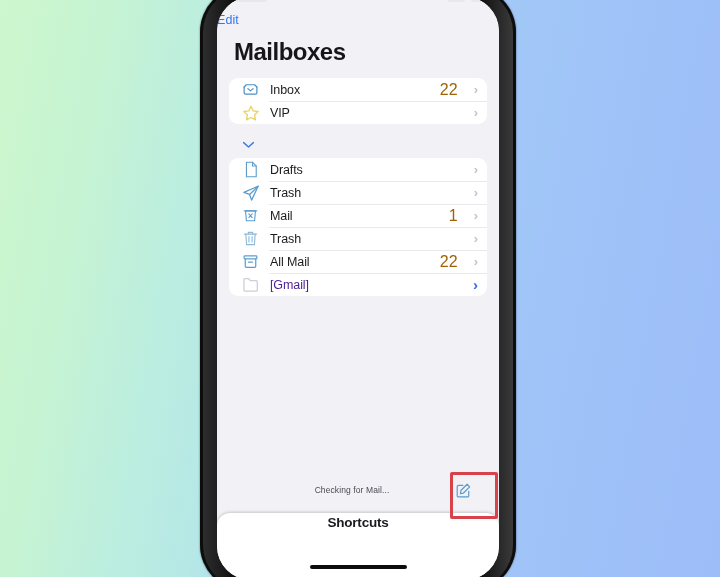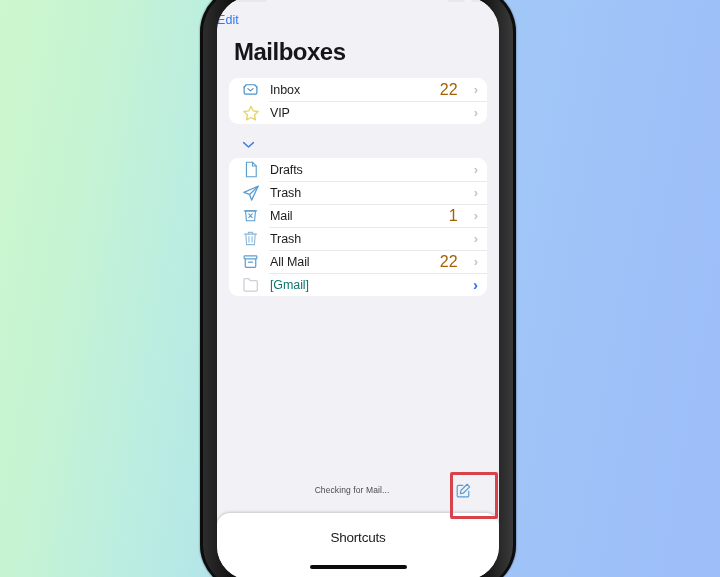--- a/index.html
+++ b/index.html
@@ -121,21 +121,21 @@
     display:flex; align-items:center; justify-content:center;
     margin-right:9px;
   }
   .row .ic svg{ display:block; }
   .row .lbl{
     font-size:12.5px;
     color:#1c1c1e;
     flex:1;
     letter-spacing:-.1px;
   }
-  .row.dim .lbl{ color:#0f766e; }
+  .row.dim .lbl{ color:#4c1d95; }
   .row .cnt{
     font-size:16px;
     color:#a16207;
     margin-right:16px;
   }
   .row .chev{
     color:#c3c2c8;
     font-size:13px;
     line-height:1;
     font-weight:600;
@@ -200,23 +200,23 @@
   #shortcuts-sheet{
     position:absolute;
     left:0; right:0; bottom:0;
     height:67px;
     background:#ffffff;
     border-radius:13px 13px 30px 30px;
     box-shadow:0 -1px 3px rgba(0,0,0,.18);
     display:flex; flex-direction:column; align-items:center;
   }
   #shortcuts-title{
-    margin-top:17px;
+    margin-top:2px;
     font-size:13.5px;
-    font-weight:normal;
+    font-weight:bold;
     color:#1a1a1e;
     letter-spacing:-.2px;
   }
   #home-indicator{
     position:absolute;
     bottom:11px;
     width:97px; height:4px;
     border-radius:3px;
     background:#0c0c0c;
   }

